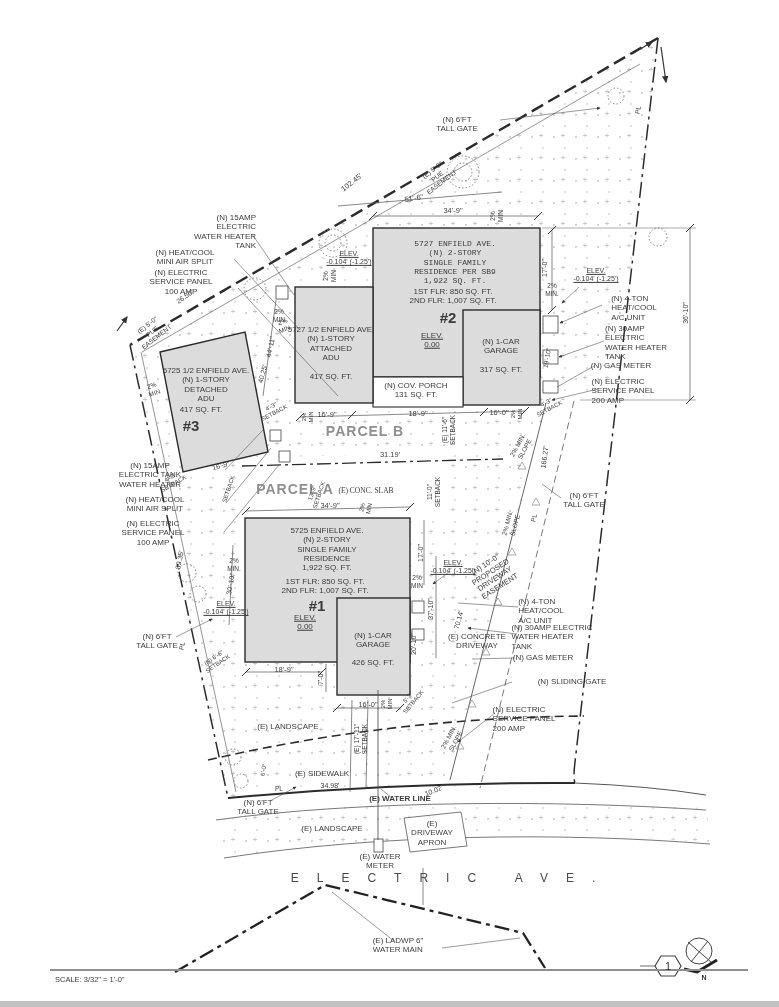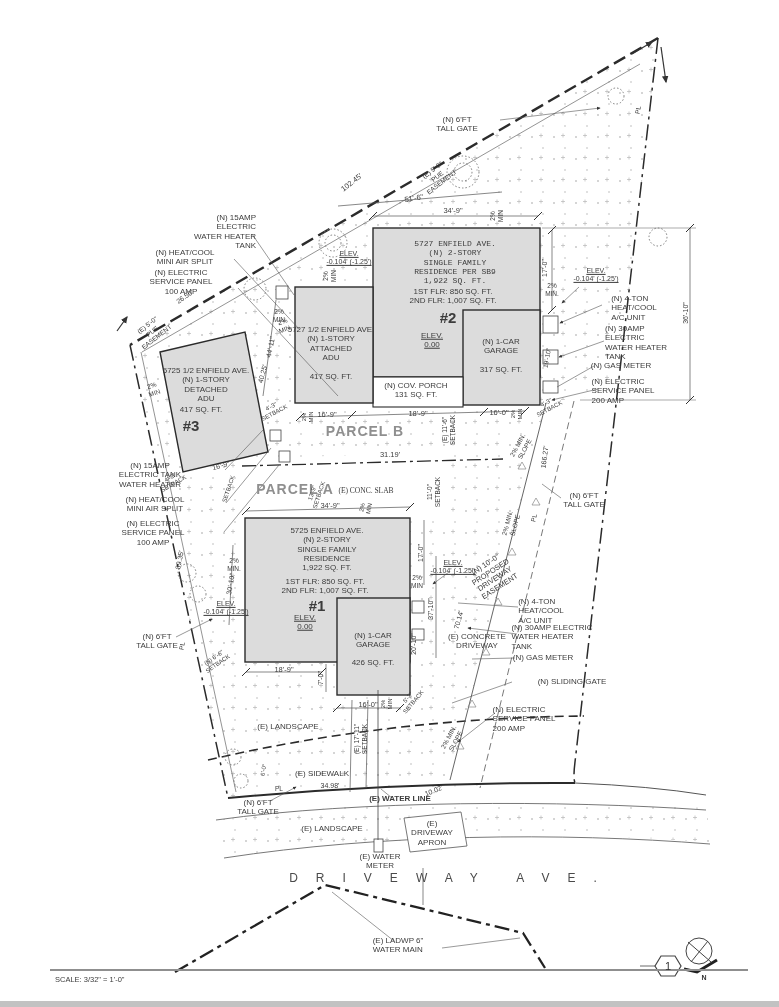--- a/index.html
+++ b/index.html
@@ -379,21 +379,21 @@
       <div class="lbl" style="left: 400px; top: 799px; font-size: 8px; transform: translate(-50%, -50%) rotate(0deg); font-weight: bold;">(E) WATER LINE</div>
       <div class="lbl" style="left: 434px; top: 791px; font-size: 7px; transform: translate(-50%, -50%) rotate(-22deg);">10.02'</div>
       <div class="lbl" style="left: 332px; top: 829px; font-size: 8px; transform: translate(-50%, -50%) rotate(0deg);">(E) LANDSCAPE</div>
       <div class="lbl" style="left: 432px; top: 833px; font-size: 8px; transform: translate(-50%, -50%) rotate(0deg);">(E)
 DRIVEWAY
 APRON</div>
       <div class="lbl" style="left: 380px; top: 861px; font-size: 8px; transform: translate(-50%, -50%) rotate(0deg);">(E) WATER
 METER</div>
       <div class="lbl left" style="left: 398px; top: 945px; font-size: 8px; transform: translate(-50%, -50%) rotate(0deg);">(E) LADWP 6"
 WATER MAIN</div>
-      <div class="lbl" style="left: 452px; top: 879px; font-size: 12px; transform: translate(-50%, -50%) rotate(0deg); color: rgb(74, 74, 74); letter-spacing: 18px;">DRIVEWAY AVE.</div>
+      <div class="lbl" style="left: 452px; top: 879px; font-size: 12px; transform: translate(-50%, -50%) rotate(0deg); color: rgb(74, 74, 74); letter-spacing: 18px;">ELECTRIC AVE.</div>
       <div class="lbl" style="left: 638px; top: 110px; font-size: 6.5px; transform: translate(-50%, -50%) rotate(-80deg);">PL</div>
       <div class="lbl" style="left: 182px; top: 646px; font-size: 6.5px; transform: translate(-50%, -50%) rotate(-80deg);">PL</div>
       <div class="lbl" style="left: 534px; top: 518px; font-size: 6.5px; transform: translate(-50%, -50%) rotate(-78deg);">PL</div>
       <div class="lbl" style="left: 279px; top: 789px; font-size: 6.5px; transform: translate(-50%, -50%) rotate(0deg);">PL</div>
     </div>
 
   <div class="title-rule"></div>
   <div class="scale">SCALE: 3/32" = 1'-0"</div>
   <div class="badge1">1</div>
   <div class="northN">N</div>

